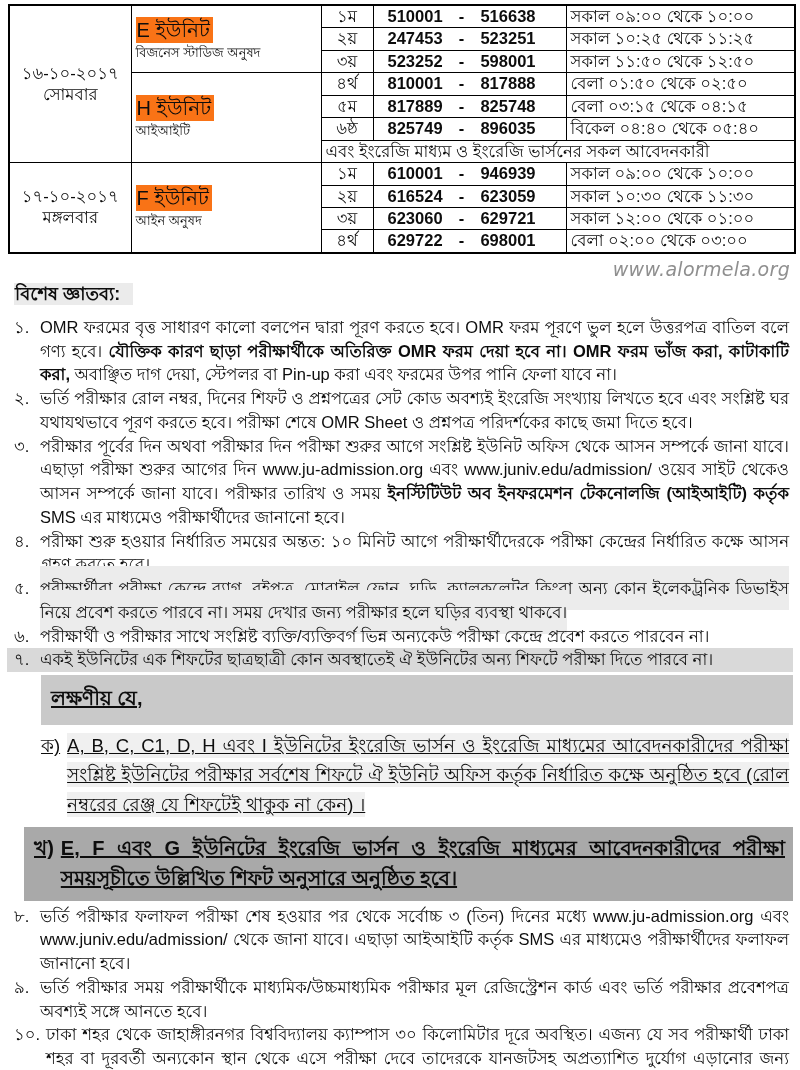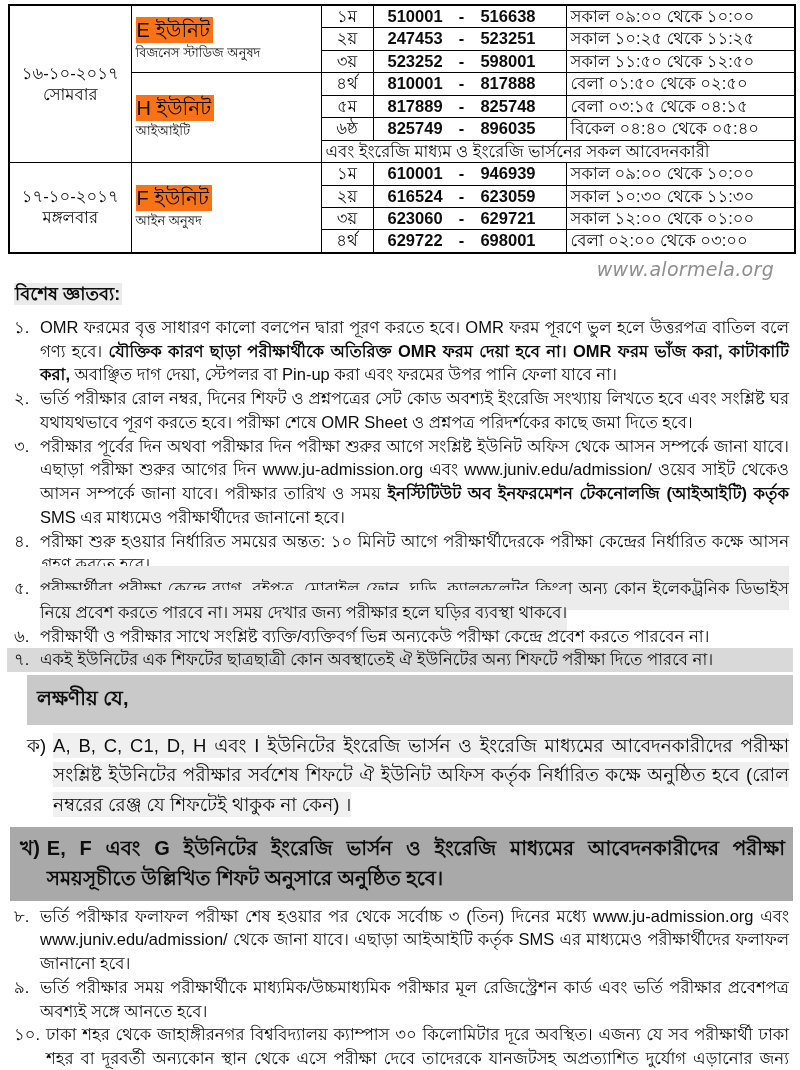--- a/index.html
+++ b/index.html
@@ -30,36 +30,36 @@
   td.shift-cell { text-align:center; }
   td.roll-cell { font-weight:700; padding:0; }
   .roll-wrap { display:flex; justify-content:space-between; align-items:center; padding:0 26px 0 10px; }
   .roll-dash { font-weight:700; }
   td.time-cell { padding-left:8px; }
   td.nb { border-bottom:none; }
   td.note-cell { border-top:none; padding:0 2px 3px 6px; font-size:16.5px;margin-top:8px; }
 
   
   .watermark {
-    position:absolute; top:258px; right:26px;
+    position:absolute; top:258px; right:10px;
     font-size:19px; color:#8f8f8f; font-style:italic; letter-spacing:.3px;
     font-family:"DejaVu Sans","Liberation Sans",sans-serif;
   }
   .notes { padding:26px 11px 0 14px; }
   .notes-heading { font-size:18px; font-weight:700; margin:0 0 5px 0; }
-  .notes-heading span { background:#ebebeb; padding:1px 2px 1px 1px; }
+  .notes-heading span { background:#ebebeb; padding:1px 13px 1px 1px; }
 
   .li { display:flex; align-items:flex-start; font-size:16.5px; line-height:1.44; }
   .li .num { flex:0 0 auto; min-width:20px; margin-right:6px; white-space:nowrap; }
   .li .txt { flex:1 1 auto; text-align:justify; }
   .b { font-weight:700; }
   .hl-light { background:#ececec; -webkit-box-decoration-break:clone; box-decoration-break:clone; padding:13px 0; }
   .li.hl-block { background:#d9d9d9; margin-left:-7px; padding-left:7px; margin-right:-4px; padding-right:4px; }
 
-  .attention { margin:3px 0 4px 13px; }
+  .attention { margin:3px 0 4px 27px;text-decoration:underline; }
   .attention-heading {
     background:#c9c9c9; font-weight:700; font-size:20px;
     padding:8px 8px 9px 10px; margin-right:-4px;
   }
   .point { display:flex; align-items:flex-start; text-align:justify; }
   .point .label { flex:0 0 auto; margin-right:7px; white-space:nowrap; }
   .point-a { font-size:18.5px; line-height:1.58; margin-top:6px; }
   .point-a .txt span { background:#f0f0f0; -webkit-box-decoration-break:clone; box-decoration-break:clone; padding:2px 0; }
   .point-b {
     background:#a9a9a9; font-weight:700; font-size:20px; line-height:1.5;

